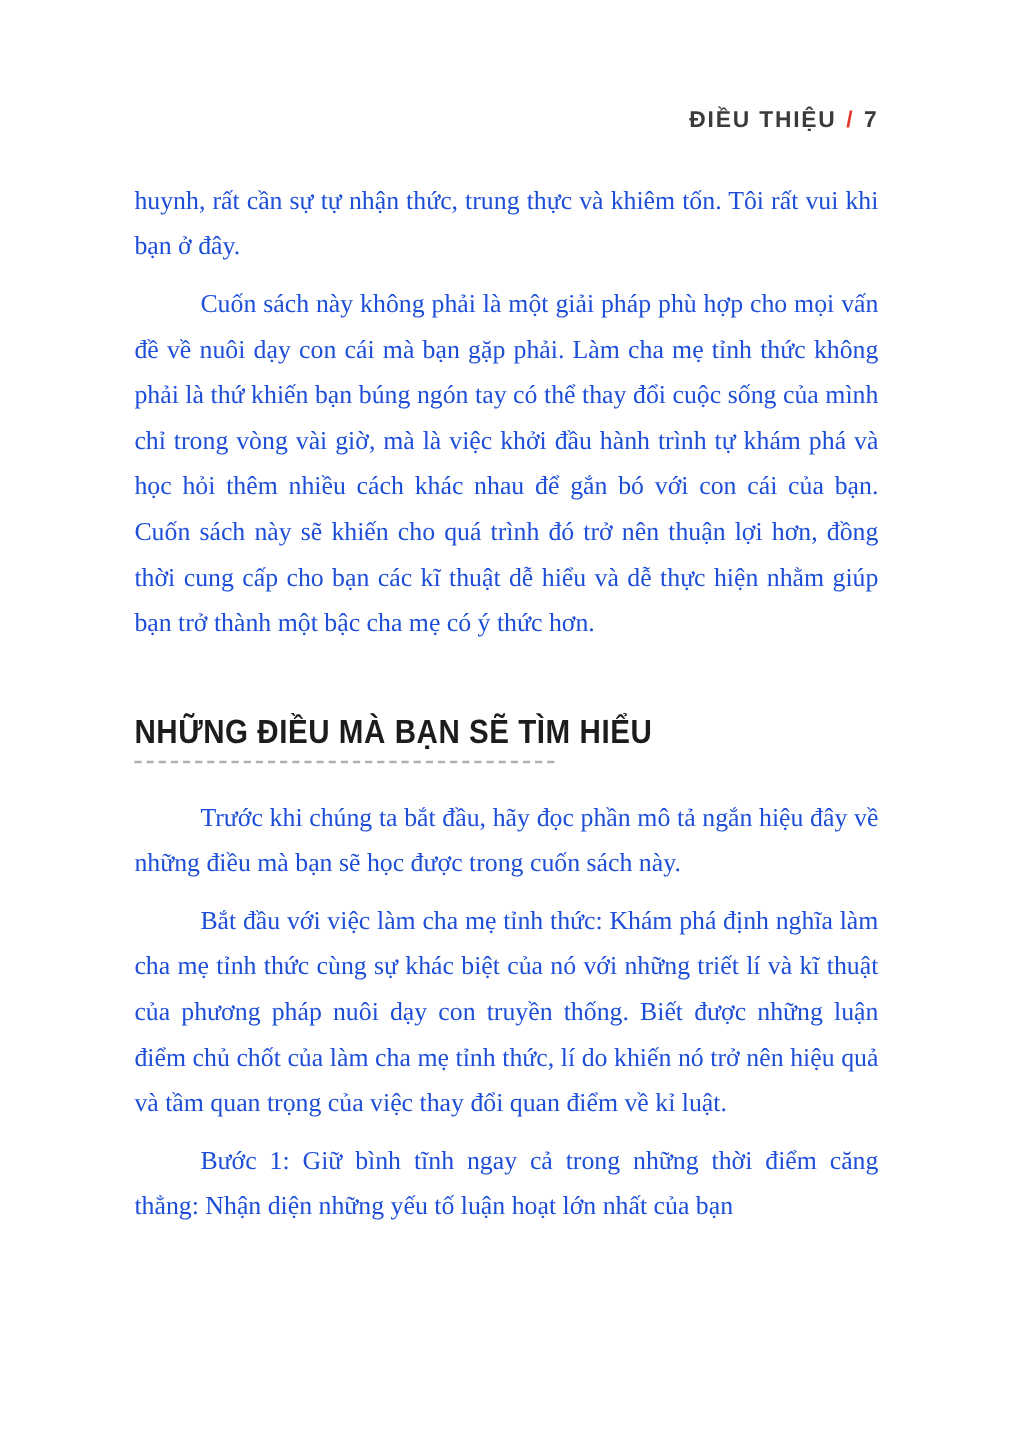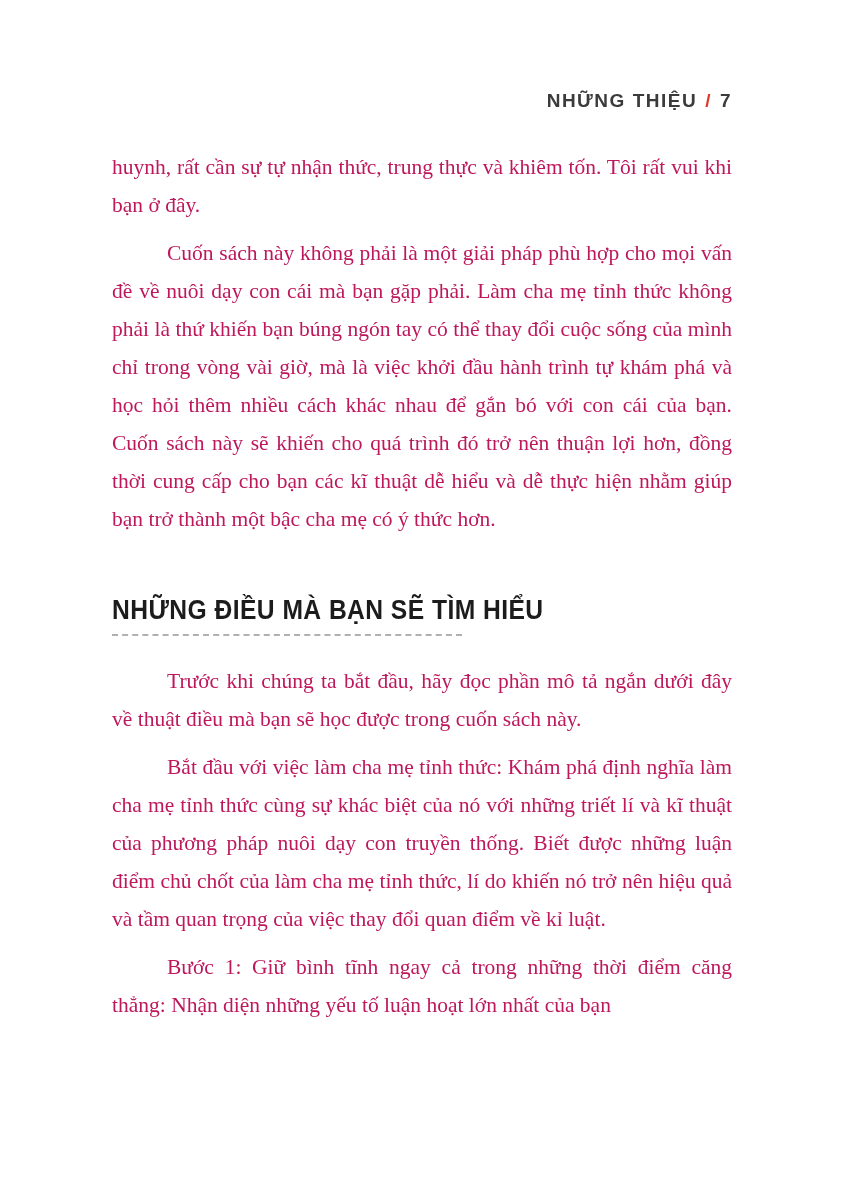--- a/index.html
+++ b/index.html
@@ -35,21 +35,21 @@
     position: absolute;
     top: 148px;
     left: 112px;
     width: 620px;
   }
   .para {
     margin: 0 0 10px 0;
     font-size: 21.5px;
     line-height: 38px;
     text-align: justify;
-    color: #be185d;
+    color: #1d4ed8;
   }
   .para.indent {
     text-indent: 55px;
   }
   .para .bold {
     font-weight: 400;
   }
   .section-heading-wrap {
     margin-top: 56px;
     margin-bottom: 6px;
@@ -71,36 +71,36 @@
     border-top: 2px dashed #b0b0b0;
     margin: 8px 0 26px 0;
   }
 </style>
 </head>
 <body>
 
 <div class="page">
 
   <div class="page-header">
-    <span>NHỮNG THIỆU</span><span class="sep" style="color: rgb(224, 57, 43);">/</span><span>7</span>
+    <span>ĐIỀU THIỆU</span><span class="sep" style="color: rgb(224, 57, 43);">/</span><span>7</span>
   </div>
 
   <div class="content">
 
     <div>
         <p class="para"><span>huynh, rất cần sự tự nhận thức, trung thực và khiêm tốn. Tôi rất vui khi bạn ở đây.</span></p>
         <p class="para indent"><span>Cuốn sách này không phải là một giải pháp phù hợp cho mọi vấn đề về nuôi dạy con cái mà bạn gặp phải. Làm cha mẹ tỉnh thức không phải là thứ khiến bạn búng ngón tay có thể thay đổi cuộc sống của mình chỉ trong vòng vài giờ, mà là việc khởi đầu hành trình tự khám phá và học hỏi thêm nhiều cách khác nhau để gắn bó với con cái của bạn. Cuốn sách này sẽ khiến cho quá trình đó trở nên thuận lợi hơn, đồng thời cung cấp cho bạn các kĩ thuật dễ hiểu và dễ thực hiện nhằm giúp bạn trở thành một bậc cha mẹ có ý thức hơn.</span></p>
       </div>
 
     <div class="section-heading-wrap">
       <span class="section-heading">NHỮNG ĐIỀU MÀ BẠN SẼ TÌM HIỂU</span>
     </div>
     <div class="dashed-rule" style="border-top-color: rgb(176, 176, 176);"></div>
 
     <div>
-        <p class="para indent"><span>Trước khi chúng ta bắt đầu, hãy đọc phần mô tả ngắn dưới đây về thuật điều mà bạn sẽ học được trong cuốn sách này.</span></p>
+        <p class="para indent"><span>Trước khi chúng ta bắt đầu, hãy đọc phần mô tả ngắn hiệu đây về những điều mà bạn sẽ học được trong cuốn sách này.</span></p>
         <p class="para indent"><span class="bold">Bắt đầu với việc làm cha mẹ tỉnh thức: </span><span>Khám phá định nghĩa làm cha mẹ tỉnh thức cùng sự khác biệt của nó với những triết lí và kĩ thuật của phương pháp nuôi dạy con truyền thống. Biết được những luận điểm chủ chốt của làm cha mẹ tỉnh thức, lí do khiến nó trở nên hiệu quả và tầm quan trọng của việc thay đổi quan điểm về kỉ luật.</span></p>
         <p class="para indent"><span class="bold">Bước 1: Giữ bình tĩnh ngay cả trong những thời điểm căng thẳng: </span><span>Nhận diện những yếu tố luận hoạt lớn nhất của bạn</span></p>
       </div>
 
   </div>
 
 </div>
 
 </body></html>

